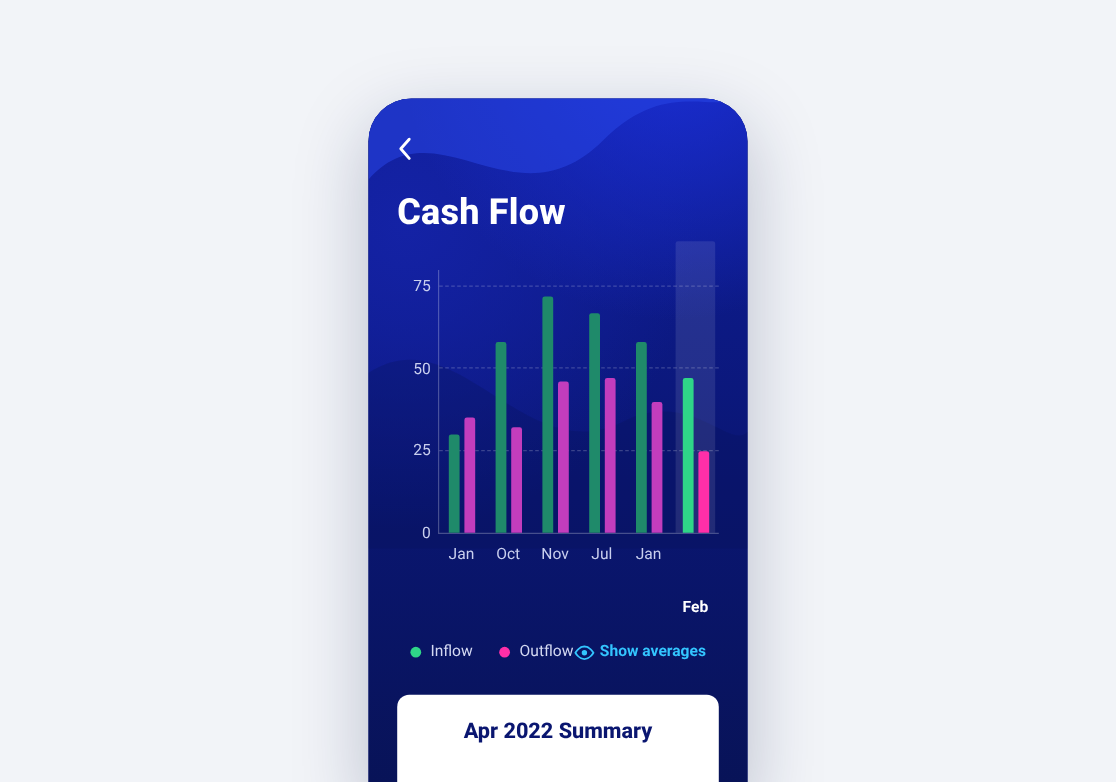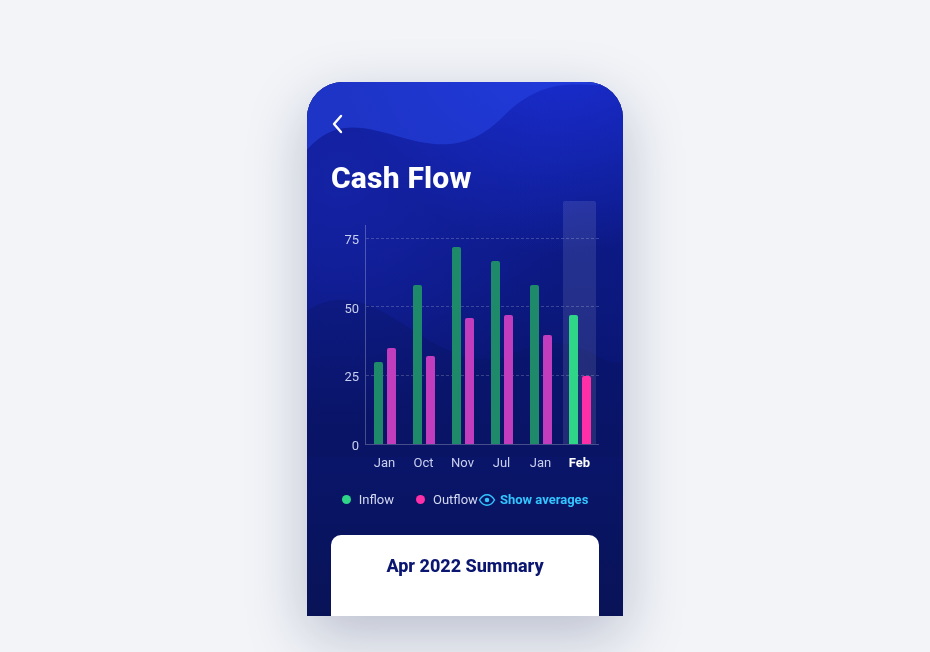--- a/index.html
+++ b/index.html
@@ -130,21 +130,21 @@
     display: flex;
     margin-left: 28px;
     margin-top: 10px;
   }
   .xcat {
     flex: 1;
     text-align: center;
     font-size: 13px;
     color: #c9cfee;
   }
-  .xcat.current { color: #fff; font-weight: 700; }
+  .xcat.current { color: #fff; font-weight: 700; margin-top: 44px; }
   .legend-row {
     display: flex;
     align-items: center;
     justify-content: center;
     margin-top: 22px;
     padding: 0 2px;
   }
   .legend {
     display: flex;
     gap: 22px;

